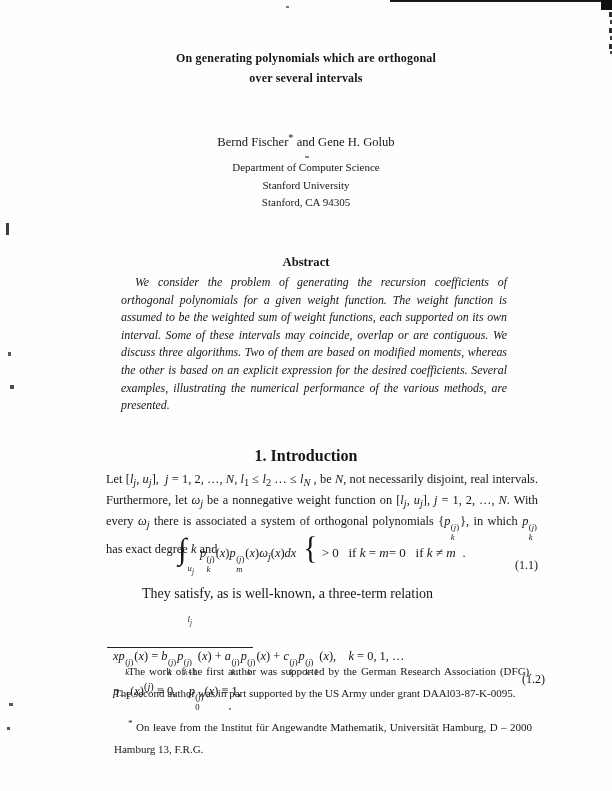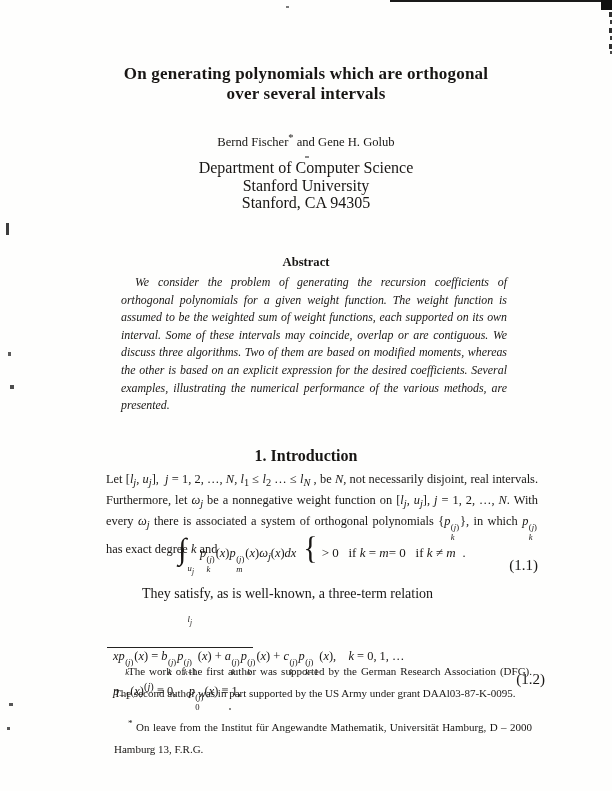--- a/index.html
+++ b/index.html
@@ -1,44 +1,44 @@
 <!DOCTYPE html>
 <html><head>
 <meta charset="utf-8">
 <style>
   html,body{margin:0;padding:0;background:#ffffff;}
   .sheet{
     position:relative;width:612px;height:791px;background:#fefefd;overflow:hidden;
     font-family:"Liberation Serif","DejaVu Serif",serif;color:#181614;
   }
   .centered{position:absolute;left:0;right:0;text-align:center;}
-  .title-block{top:64px;font-weight:bold;font-size:17px;line-height:20px;letter-spacing:.2px;}
+  .title-block{top:48px;font-weight:bold;font-size:12px;line-height:20px;letter-spacing:.2px;}
   .authors{top:132px;font-size:12.6px;}
-  .affil{top:159px;font-size:16px;line-height:17.5px;}
+  .affil{top:159px;font-size:11px;line-height:17.5px;}
   .abs-head{top:255px;font-weight:bold;font-size:12.6px;}
   .abs-body{
     position:absolute;top:274px;left:121px;width:386px;
     font-size:11.9px;line-height:17.6px;text-align:justify;font-style:italic;text-indent:14px;
   }
   .sec-head{top:447px;font-weight:bold;font-size:16px;}
   .intro{
     position:absolute;top:471px;left:106px;width:432px;
     font-size:12.4px;line-height:17.6px;text-align:justify;
   }
   .eq11{
     position:absolute;top:543px;left:106px;width:432px;height:44px;
     display:flex;align-items:center;justify-content:center;font-size:12.4px;
   }
   .they{position:absolute;top:586px;left:106px;font-size:14px;margin-left:36px;}
   .eq12{
     position:absolute;top:602px;left:113px;width:432px;
     font-size:12.4px;text-align:left;
   }
   .eq12 .ln{display:block;line-height:21px;}
-  .eqlabel{position:absolute;right:0;top:50%;transform:translateY(-50%);font-size:15px;font-style:normal;}
+  .eqlabel{position:absolute;right:0;top:50%;transform:translateY(-50%);font-size:12px;font-style:normal;}
   .relbox{position:relative;}
   
   .ss{display:inline-flex;flex-direction:column;align-items:flex-start;
       font-size:8.6px;line-height:8.6px;vertical-align:-4.6px;font-style:normal;margin:0 1px 0 .5px;}
   .ss span{display:block;}
   .ss span + span{margin-top:1.5px;}
   .bigint{font-size:30px;line-height:30px;font-style:normal;display:inline-block;transform:translateY(2px);}
   .intlims{display:inline-flex;flex-direction:column;justify-content:space-between;height:34px;
       font-size:8.6px;line-height:8.6px;vertical-align:-14px;margin:0 3px 0 1px;font-style:normal;gap:39px;}
   .brace{font-size:30px;line-height:30px;font-style:normal;display:inline-block;margin:0 4px 0 7px;transform:scaleY(1.05) translateY(1px);}

